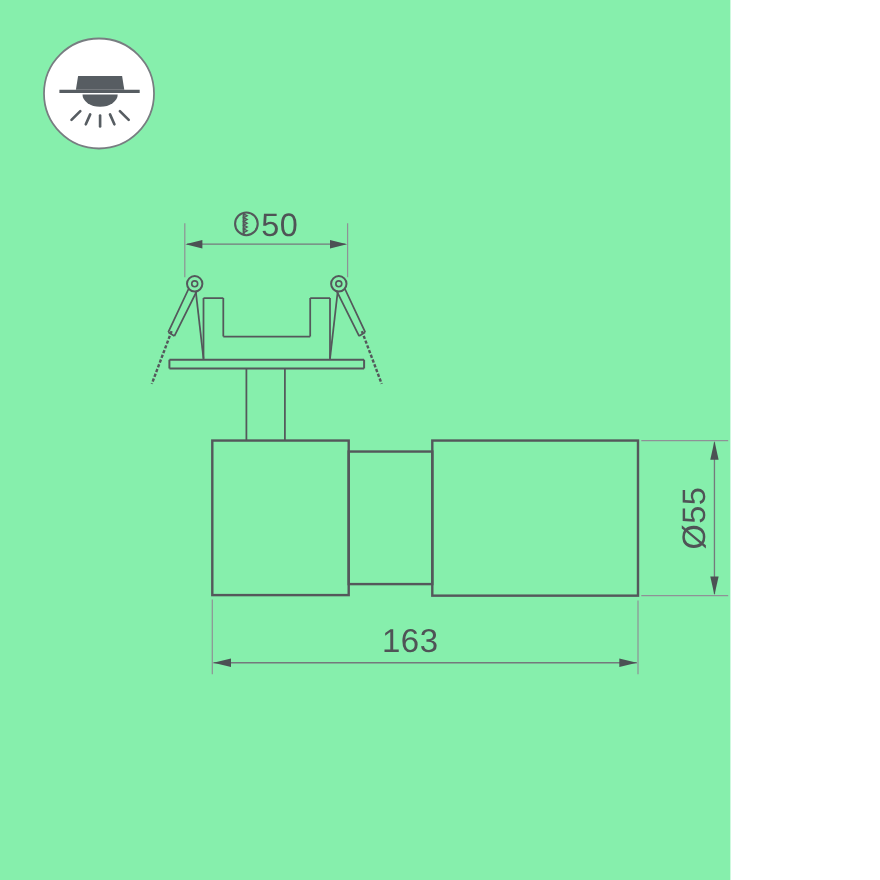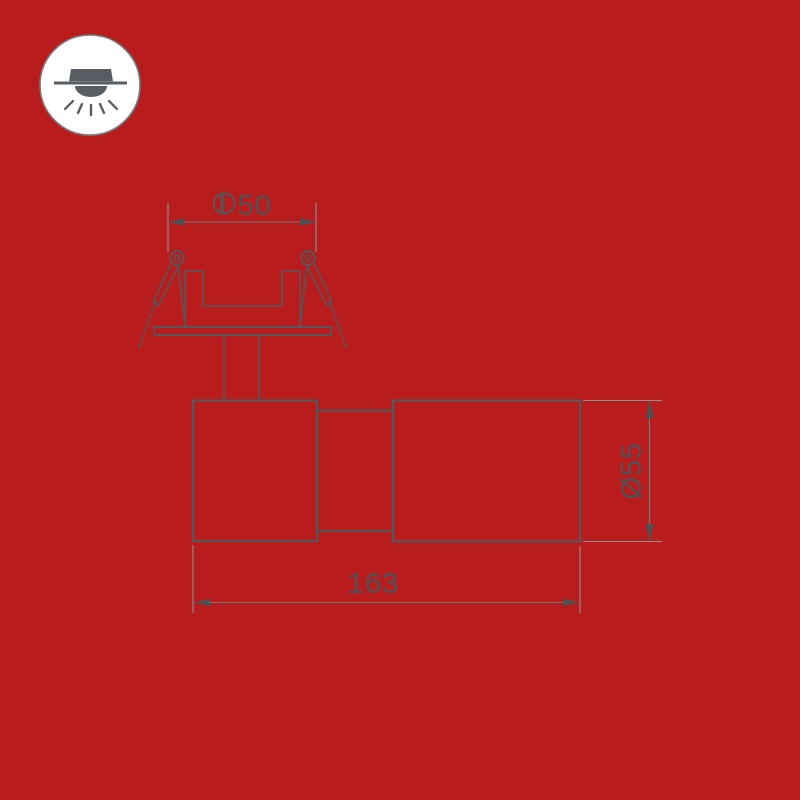--- a/index.html
+++ b/index.html
@@ -1,19 +1,19 @@
 <!DOCTYPE html>
 <html><head>
 <meta charset="utf-8">
 <style>
   html,body{margin:0;padding:0;background:#ffffff;}
   .canvas{
     position:relative;
-    width:800px;height:800px;
-    background:#b91c1c;
+    width:664px;height:800px;
+    background:#86efac;
     font-family:"Liberation Sans", sans-serif;
     overflow:hidden;
   }
   svg{display:block;}
   text{
     font-family:"Liberation Sans", sans-serif;
     fill:#4f5356;
     letter-spacing:0.5px;
   }
   .outline{stroke:#54585b;fill:none;}

